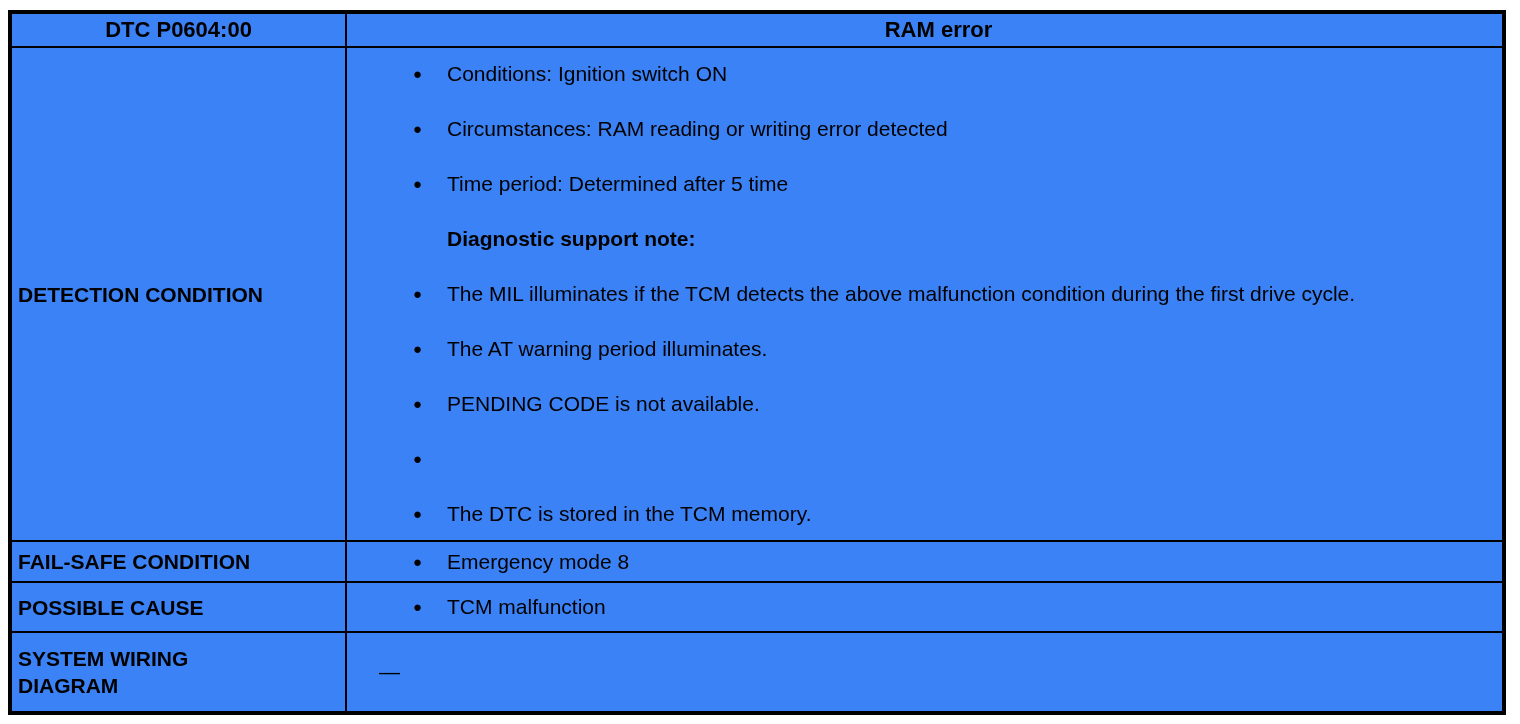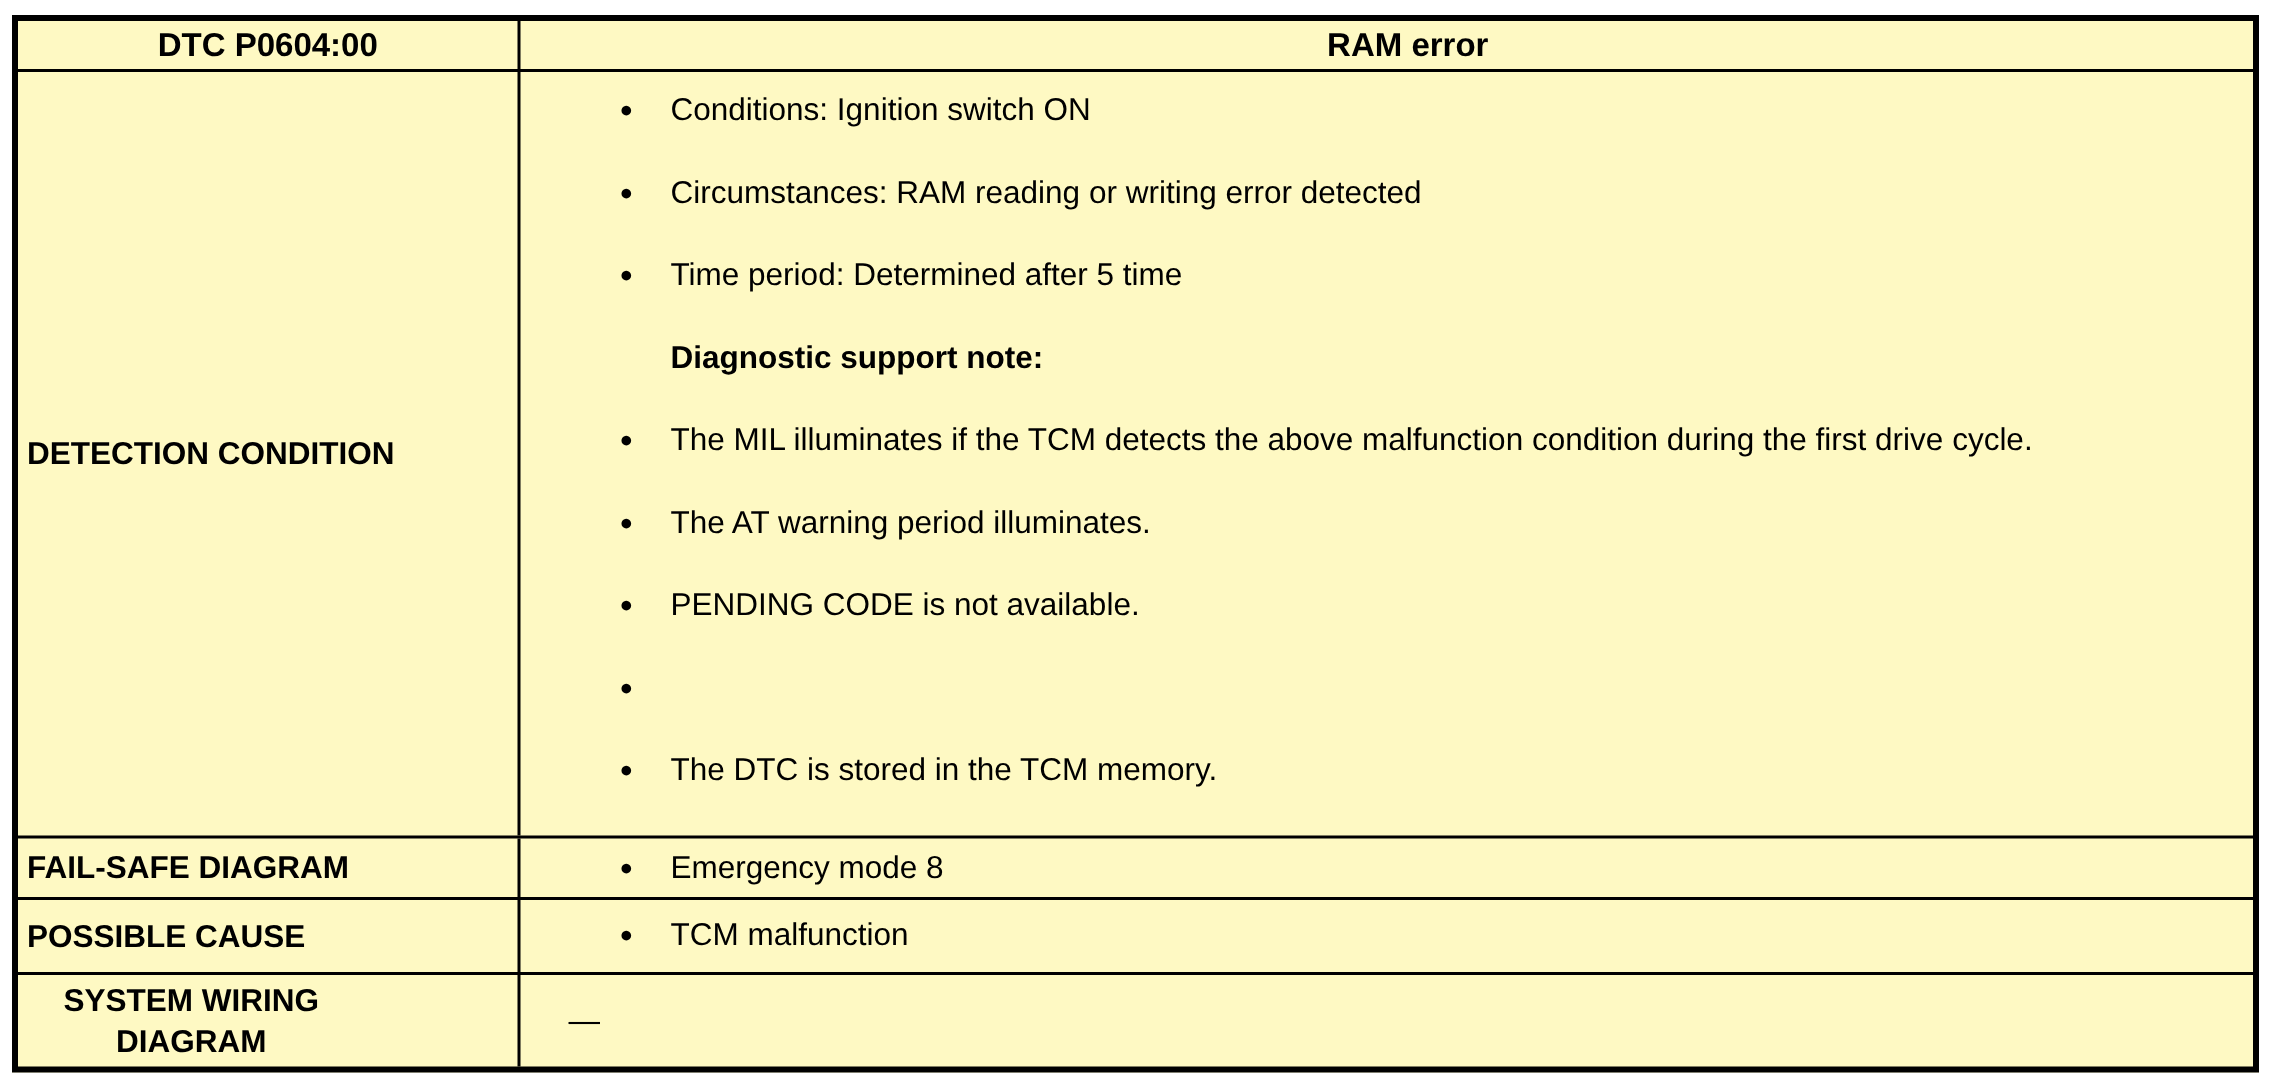--- a/index.html
+++ b/index.html
@@ -17,21 +17,21 @@
   }
   .dtc-table {
     position: absolute;
     left: 8px;
     top: 10px;
     width: 1498px;
     height: 705px;
     border: 4px solid #000000;
     display: flex;
     flex-direction: column;
-    background: #fef9c3;
+    background: #3b82f6;
   }
   .t-row {
     display: flex;
     flex-direction: row;
     border-bottom: 2px solid #000000;
     flex: 0 0 auto;
   }
   .t-row:last-child { border-bottom: none; }
   .cell-left {
     flex: 0 0 335px;
@@ -55,21 +55,21 @@
     font-size: 22px;
   }
   
   .row-detection { flex: 1 1 auto; }
   .row-detection .cell-right {
     align-items: flex-start;
     padding-top: 12px;
   }
   .row-failsafe { height: 41px; }
   .row-cause   { height: 50px; }
-  .row-wiring  { height: 61px; text-align: center; }
+  .row-wiring  { height: 78px; }
 
   .label {
     font-weight: bold;
     font-size: 21px;
     line-height: 27px;
     padding-left: 6px;
   }
   .label--narrow { max-width: 225px; }
 
   ul.items {
@@ -151,21 +151,21 @@
           <li>
             <span class="bullet">●</span>
             <span>The DTC is stored in the TCM memory.</span>
           </li>
         </ul>
       </div>
     </div>
 
     <div class="t-row row-failsafe">
       <div class="cell-left">
-        <span class="label">FAIL-SAFE DIAGRAM</span>
+        <span class="label">FAIL-SAFE CONDITION</span>
       </div>
       <div class="cell-right">
         <ul class="items">
           <li>
             <span class="bullet">●</span>
             <span>Emergency mode 8</span>
           </li>
         </ul>
       </div>
     </div>

